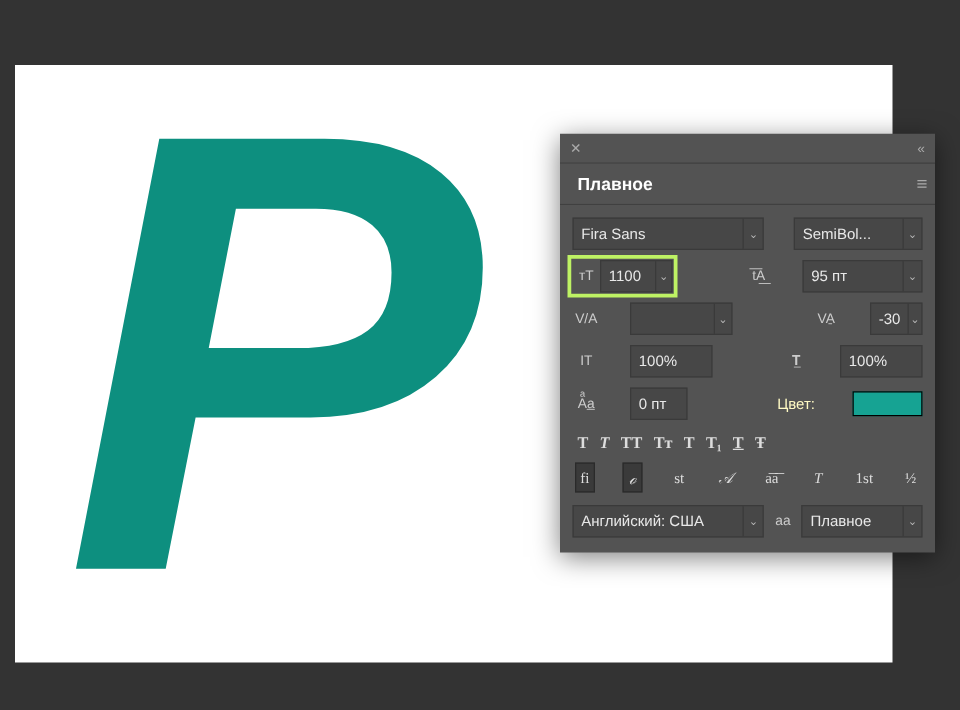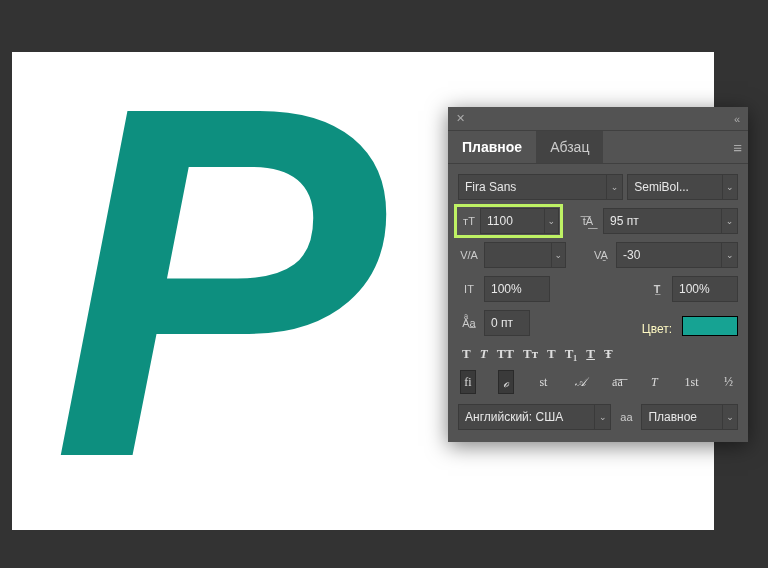--- a/index.html
+++ b/index.html
@@ -9,21 +9,21 @@
 .panel{position:absolute;left:448px;top:107px;width:300px;background:#535353;box-shadow:0 4px 20px rgba(0,0,0,0.5)}
 .panel-head{height:24px;display:flex;align-items:center;padding:0 8px;justify-content:space-between;border-bottom:1px solid #404040}
 .panel-head .left,.panel-head .right{color:#aaa;font-size:11px}
 .x{cursor:pointer}
 .tabs{display:flex;align-items:center;border-bottom:1px solid #404040;padding-right:6px}
 .tab{padding:8px 14px;color:#ccc;font-size:14px;font-weight:500;cursor:pointer}
 .tab.active{background:#535353;color:#fff;font-weight:700}
 .tab.inactive{background:#434343;color:#ccc}
 .menu{margin-left:auto;color:#aaa;font-size:15px;cursor:pointer}
 .body{padding:10px 10px 12px}
-.row{display:flex;gap:4px;margin-bottom:8px;align-items:flex-end}
+.row{display:flex;gap:24px;margin-bottom:8px;align-items:center}
 .field{display:flex;align-items:center;background:#474747;border:1px solid #3a3a3a;height:26px}
 .field input{background:transparent;border:none;color:#e8e8e8;font-size:12px;padding:0 6px;width:100%;outline:none;height:100%}
 .field .dd{width:18px;height:24px;display:flex;align-items:center;justify-content:center;color:#bbb;font-size:9px;border-left:1px solid #3a3a3a;cursor:pointer}
 .ico{width:22px;height:26px;display:flex;align-items:center;justify-content:center;color:#ccc;font-size:11px;flex-shrink:0}
 .hl{border:3px solid #bef264;padding:1px;margin:-4px;display:flex;align-items:center}
 .label{color:#fef9c3;font-size:12px;margin-left:auto;padding-right:6px}
 .swatch{width:56px;height:20px;background:#16a393;border:1px solid #000;cursor:pointer}
 .styles{display:flex;gap:9px;margin:10px 0 8px;padding:0 4px}
 .sbtn{color:#ddd;font-size:13px;font-weight:bold;cursor:pointer;font-family:Georgia,serif}
 .feat{display:flex;gap:22px;margin-bottom:10px;padding:0 2px}
@@ -38,40 +38,39 @@
   <div class="big-p">P</div>
 </div>
 
 <div class="panel">
   <div class="panel-head">
     <span class="left x">✕</span>
     <span class="right">«</span>
   </div>
   <div class="tabs">
     <div class="tab active">Плавное</div>
-    <div class="tab inactive">Абзац</div>
     <div class="menu">≡</div>
   </div>
   <div class="body">
 
     <div class="row">
       <div class="field" style="flex:1.5">
         <input value="Fira Sans" style="">
         <div class="dd">⌄</div>
       </div>
       <div class="field" style="flex:1">
         <input value="SemiBol..." style="">
         <div class="dd">⌄</div>
       </div>
     </div>
 
     <div class="row">
       <div class="hl">
         <div class="ico">тT</div>
-        <div class="field" style="width:79px">
+        <div class="field" style="width:58px">
           <input value="1100" style="">
           <div class="dd">⌄</div>
         </div>
       </div>
       <div style="width:10px"></div>
       <div class="ico">t͞A͟</div>
       <div class="field" style="flex:1">
         <input value="95 пт" style="">
         <div class="dd">⌄</div>
       </div>

